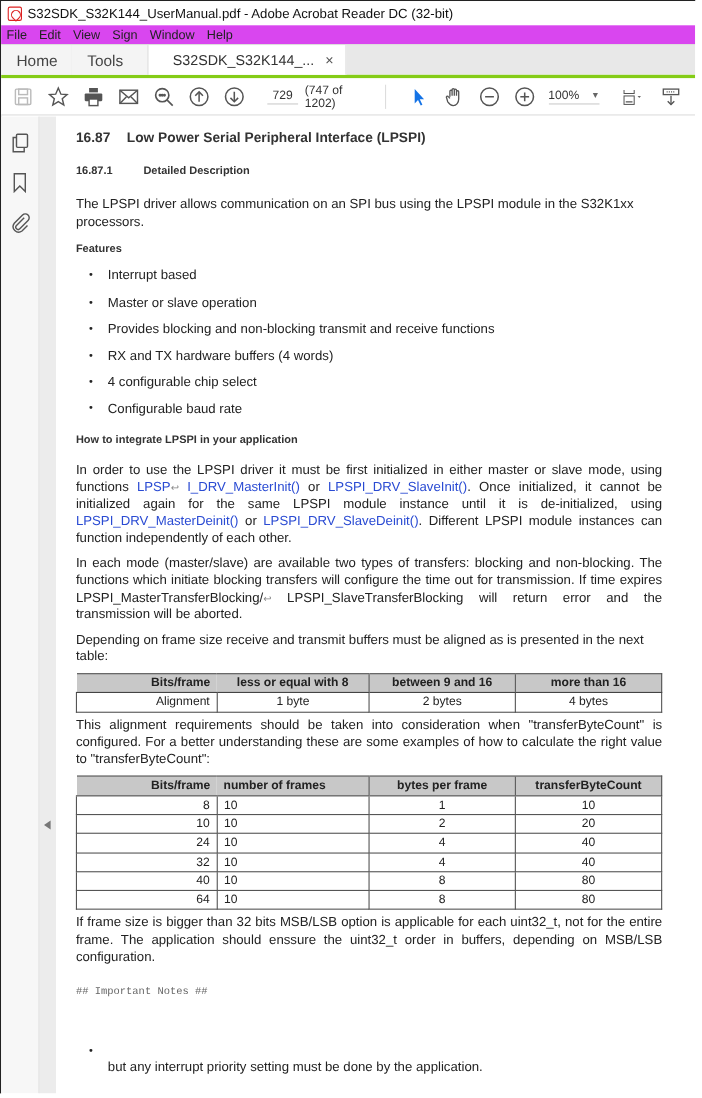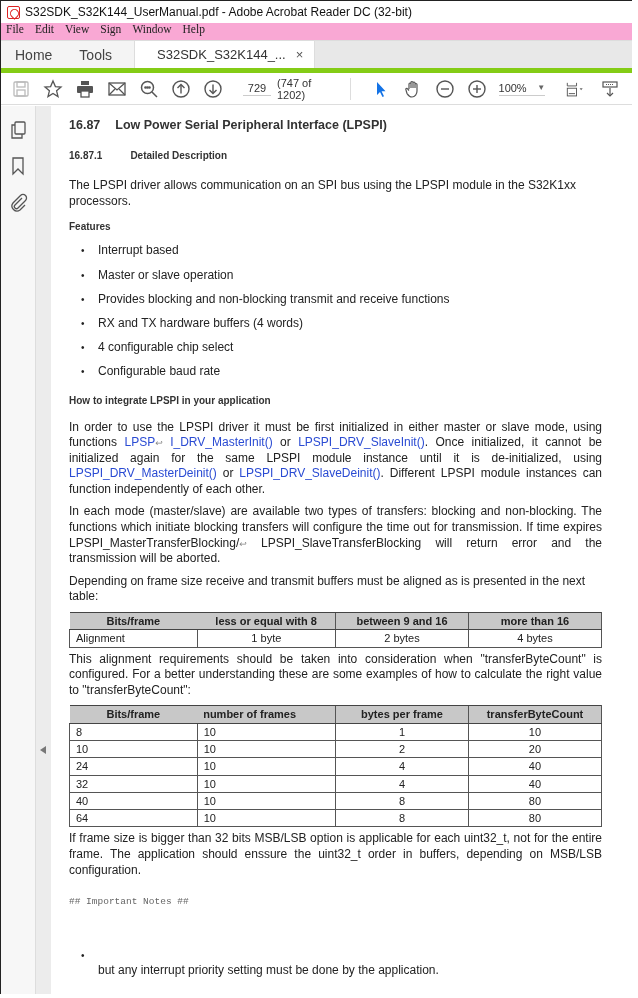--- a/index.html
+++ b/index.html
@@ -7,33 +7,33 @@
   body { font-family: "Liberation Sans", sans-serif; color: #222; position: relative; }
 
   .window { position: absolute; left: 0; top: 0; width: 632px; height: 994px; border-left: 1px solid #222; border-top: 1px solid #222; background: #fff; overflow: hidden; }
 
   
   .titlebar { height: 22px; display: flex; align-items: center; padding-left: 6px; font-size: 12px; color: #111; background: #fff; }
   .titlebar .pdf-icon { width: 13px; height: 13px; border: 1px solid #d22; border-radius: 2px; margin-right: 5px; position: relative; display:inline-block; }
   .titlebar .pdf-icon::after { content: ""; position: absolute; left: 2px; top: 2px; width: 7px; height: 7px; border: 1.5px solid #d22; border-radius: 50% 50% 0 50%; transform: rotate(45deg); }
 
   
-  .menubar { height: 17px; display: flex; font-size: 11.5px; background: #f9a8d4; padding-left: 5px; font-family: Liberation Serif, serif; }
+  .menubar { height: 17px; display: flex; align-items: center; font-size: 11.5px; background: #d946ef; padding-left: 5px; }
   .menubar span { margin-right: 11px; color: #222; cursor: default; }
 
   
   .tabbar { height: 28px; background: #e8e8e8; display: flex; align-items: stretch; border-top: 1px solid #ddd; }
   .tab-nav { display: flex; align-items: center; padding: 0 14px; font-size: 14px; color: #444; background: #f4f4f4; }
   .tab-nav.home { padding-right: 13px; }
   .tab-nav.tools { padding-right: 22px; }
   .doc-tab { display: flex; align-items: center; background: #fff; padding: 0 11px 0 22px; font-size: 13px; color: #333; border-left: 1px solid #ddd; border-right: 1px solid #ddd; }
   .doc-tab .close { margin-left: 10px; font-size: 13px; color: #555; }
 
   
-  .toolbar { height: 37px; display: flex; align-items: center; background: #fff; border-top: 5px solid #84cc16; border-bottom: 1px solid #ddd; padding-left: 10px; }
+  .toolbar { height: 37px; display: flex; align-items: center; background: #fff; border-top: 3px solid #84cc16; border-bottom: 1px solid #ddd; padding-left: 10px; }
   .tb-icon { width: 22px; height: 22px; margin-right: 12px; display: flex; align-items: center; justify-content: center; color: #555; }
   .tb-icon svg { width: 20px; height: 20px; }
   .page-input { width: 28px; font-size: 11px; color: #333; text-align: center; border: none; border-bottom: 1px solid #ccc; margin-left: 8px; padding-bottom: 1px; background: transparent; font-family: "Liberation Sans", sans-serif; }
   .page-count { font-size: 11px; color: #333; margin-left: 6px; margin-right: 14px; }
   .tb-sep { width: 1px; height: 22px; background: #ddd; margin-right: 20px; }
   .zoom-field { display: flex; align-items: center; font-size: 11px; color: #333; border-bottom: 1px solid #ccc; width: 52px; padding-bottom: 1px; margin-right: 16px; justify-content: space-between; }
   .zoom-field .caret { font-size: 8px; color: #666; }
 
   
   .content { position: absolute; top: 105px; left: 0; right: 0; bottom: 0; display: flex; }
@@ -52,21 +52,21 @@
   ul.features { list-style: none; margin-left: 12px; }
   ul.features li { margin-bottom: 8.5px; position: relative; padding-left: 17px; }
   ul.features li::before { content: "•"; position: absolute; left: 0; font-size: 10px; top: 1px; }
   .just { text-align: justify; }
   .link { color: #2a4bd3; }
   .ret { color: #888; font-size: 9px; }
 
   table.t { width: 100%; border-collapse: collapse; font-size: 11px; margin-bottom: 4px; }
   table.t th { background: #c8c8c8; font-weight: bold; padding: 1px 6px; border-top: 1px solid #444; border-bottom: 1px solid #444; }
   table.t td { padding: 1px 6px; border: 1px solid #555; }
-  table.t th.r, table.t td.r { }
+  table.t th.r, table.t td.r { text-align: right; }
   table.t th.c, table.t td.c { text-align: center; }
   table.t td.l, table.t th.l { text-align: left; }
 
   .code { font-family: "Liberation Mono", monospace; font-size: 9.5px; color: #666; margin: 18px 0 39px; }
   ul.notes { list-style: none; margin-left: 12px; }
   ul.notes li { margin-bottom: 9px; padding-left: 17px; position: relative; }
   ul.notes li::before { content: "•"; position: absolute; left: 0; font-size: 10px; top: 1px; }
 </style>
 </head>
 <body>

